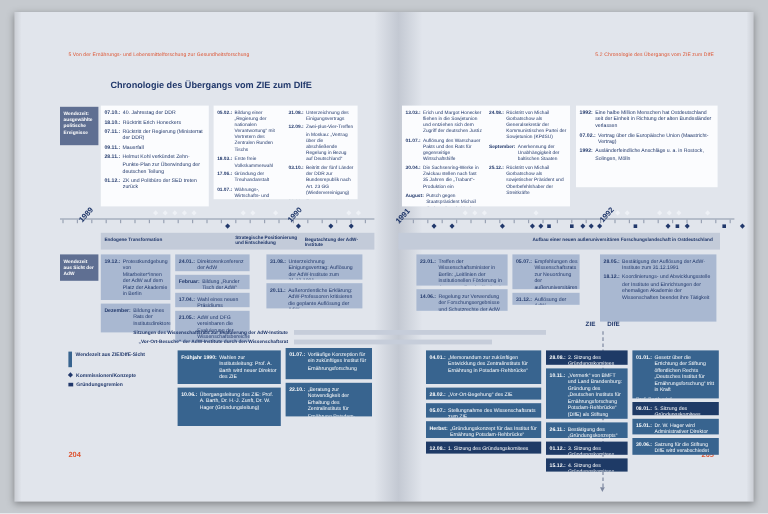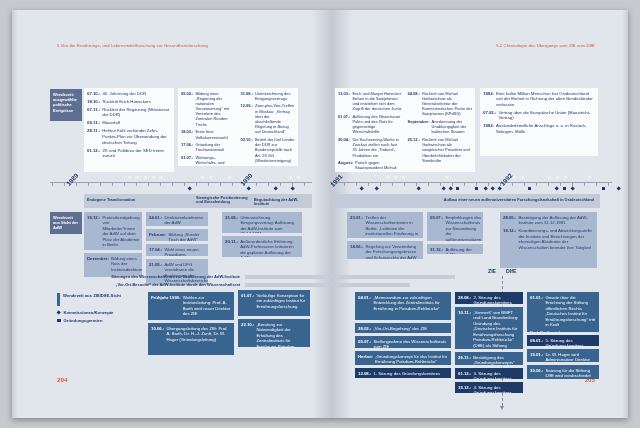--- a/index.html
+++ b/index.html
@@ -69,20 +69,21 @@
   <div class="spread">
     <div class="edgeL"></div>
     <div class="edgeR"></div>
     <div class="gutter"></div>
 
     <div class="runhead l">5 Von der Ernährungs- und Lebensmittelforschung zur Gesundheitsforschung</div>
     <div class="runhead r">5.2 Chronologie des Übergangs vom ZIE zum DIfE</div>
     <div class="pagenum l">204</div>
     <div class="pagenum r">205</div>
 
+    <div class="title">Chronologie des Übergangs vom ZIE zum DIfE</div>
 
     <div class="box slate" style="left:38px;top:79px;width:32px;height:32px">Wendezeit: ausgewählte politische Ereignisse</div>
     <div class="box slate" style="left:38px;top:202px;width:32px;height:22px">Wendezeit aus Sicht der AdW</div>
 
     <div class="box white" style="left:72px;top:78px;width:90px;height:84px">
         <div class="entry">
           <span class="d">07.10.:</span>
           <span class="t">40. Jahrestag der DDR</span>
         </div>
         <div class="entry">

